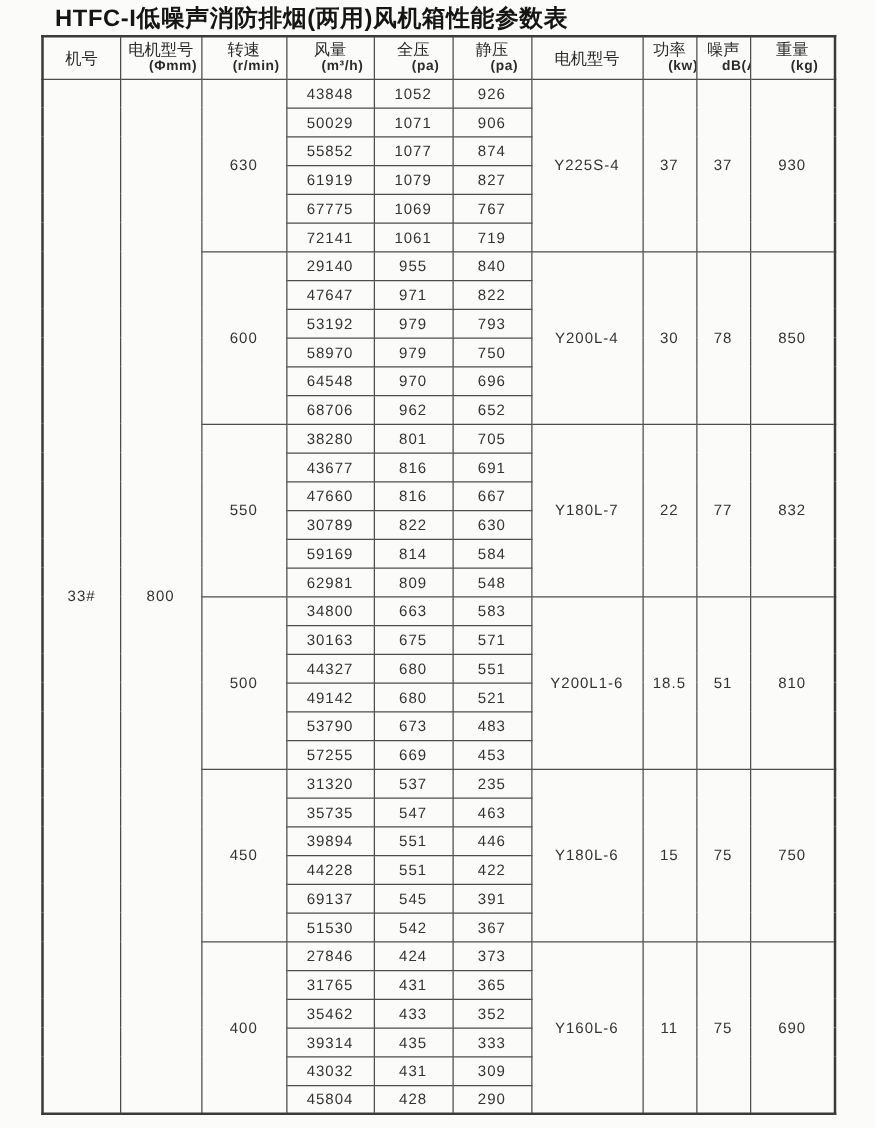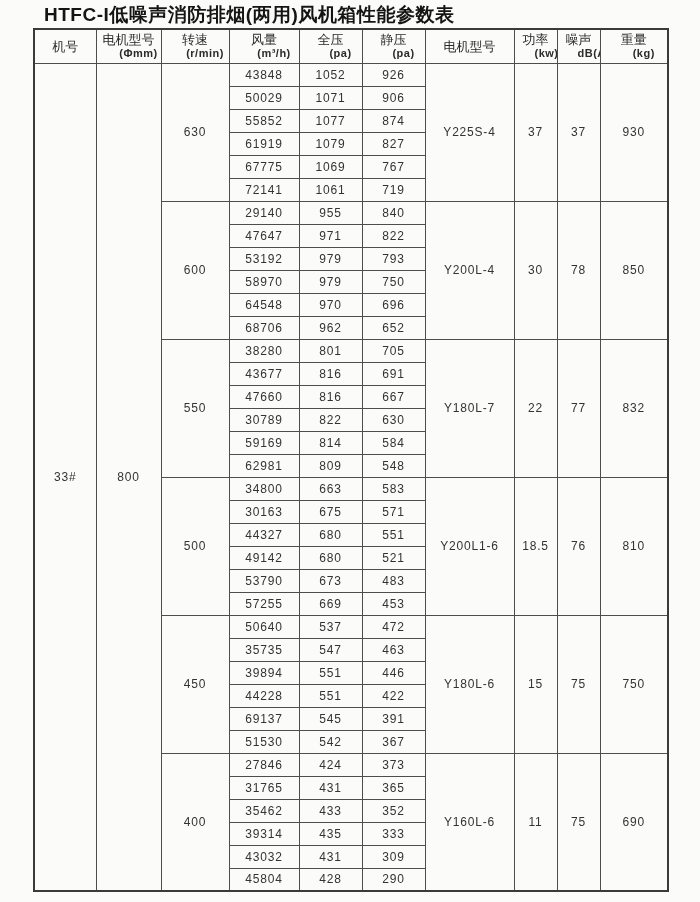--- a/index.html
+++ b/index.html
@@ -235,21 +235,21 @@
           <td>809</td>
           <td>548</td>
         </tr>
         <tr>
           <td rowspan="6">500</td>
           <td>34800</td>
           <td>663</td>
           <td>583</td>
           <td rowspan="6">Y200L1-6</td>
           <td rowspan="6">18.5</td>
-          <td rowspan="6">76</td>
+          <td rowspan="6">51</td>
           <td rowspan="6">810</td>
         </tr>
         <tr>
           <td>30163</td>
           <td>675</td>
           <td>571</td>
         </tr>
         <tr>
           <td>44327</td>
           <td>680</td>
@@ -265,23 +265,23 @@
           <td>673</td>
           <td>483</td>
         </tr>
         <tr>
           <td>57255</td>
           <td>669</td>
           <td>453</td>
         </tr>
         <tr>
           <td rowspan="6">450</td>
-          <td>50640</td>
+          <td>31320</td>
           <td>537</td>
-          <td>472</td>
+          <td>235</td>
           <td rowspan="6">Y180L-6</td>
           <td rowspan="6">15</td>
           <td rowspan="6">75</td>
           <td rowspan="6">750</td>
         </tr>
         <tr>
           <td>35735</td>
           <td>547</td>
           <td>463</td>
         </tr>

